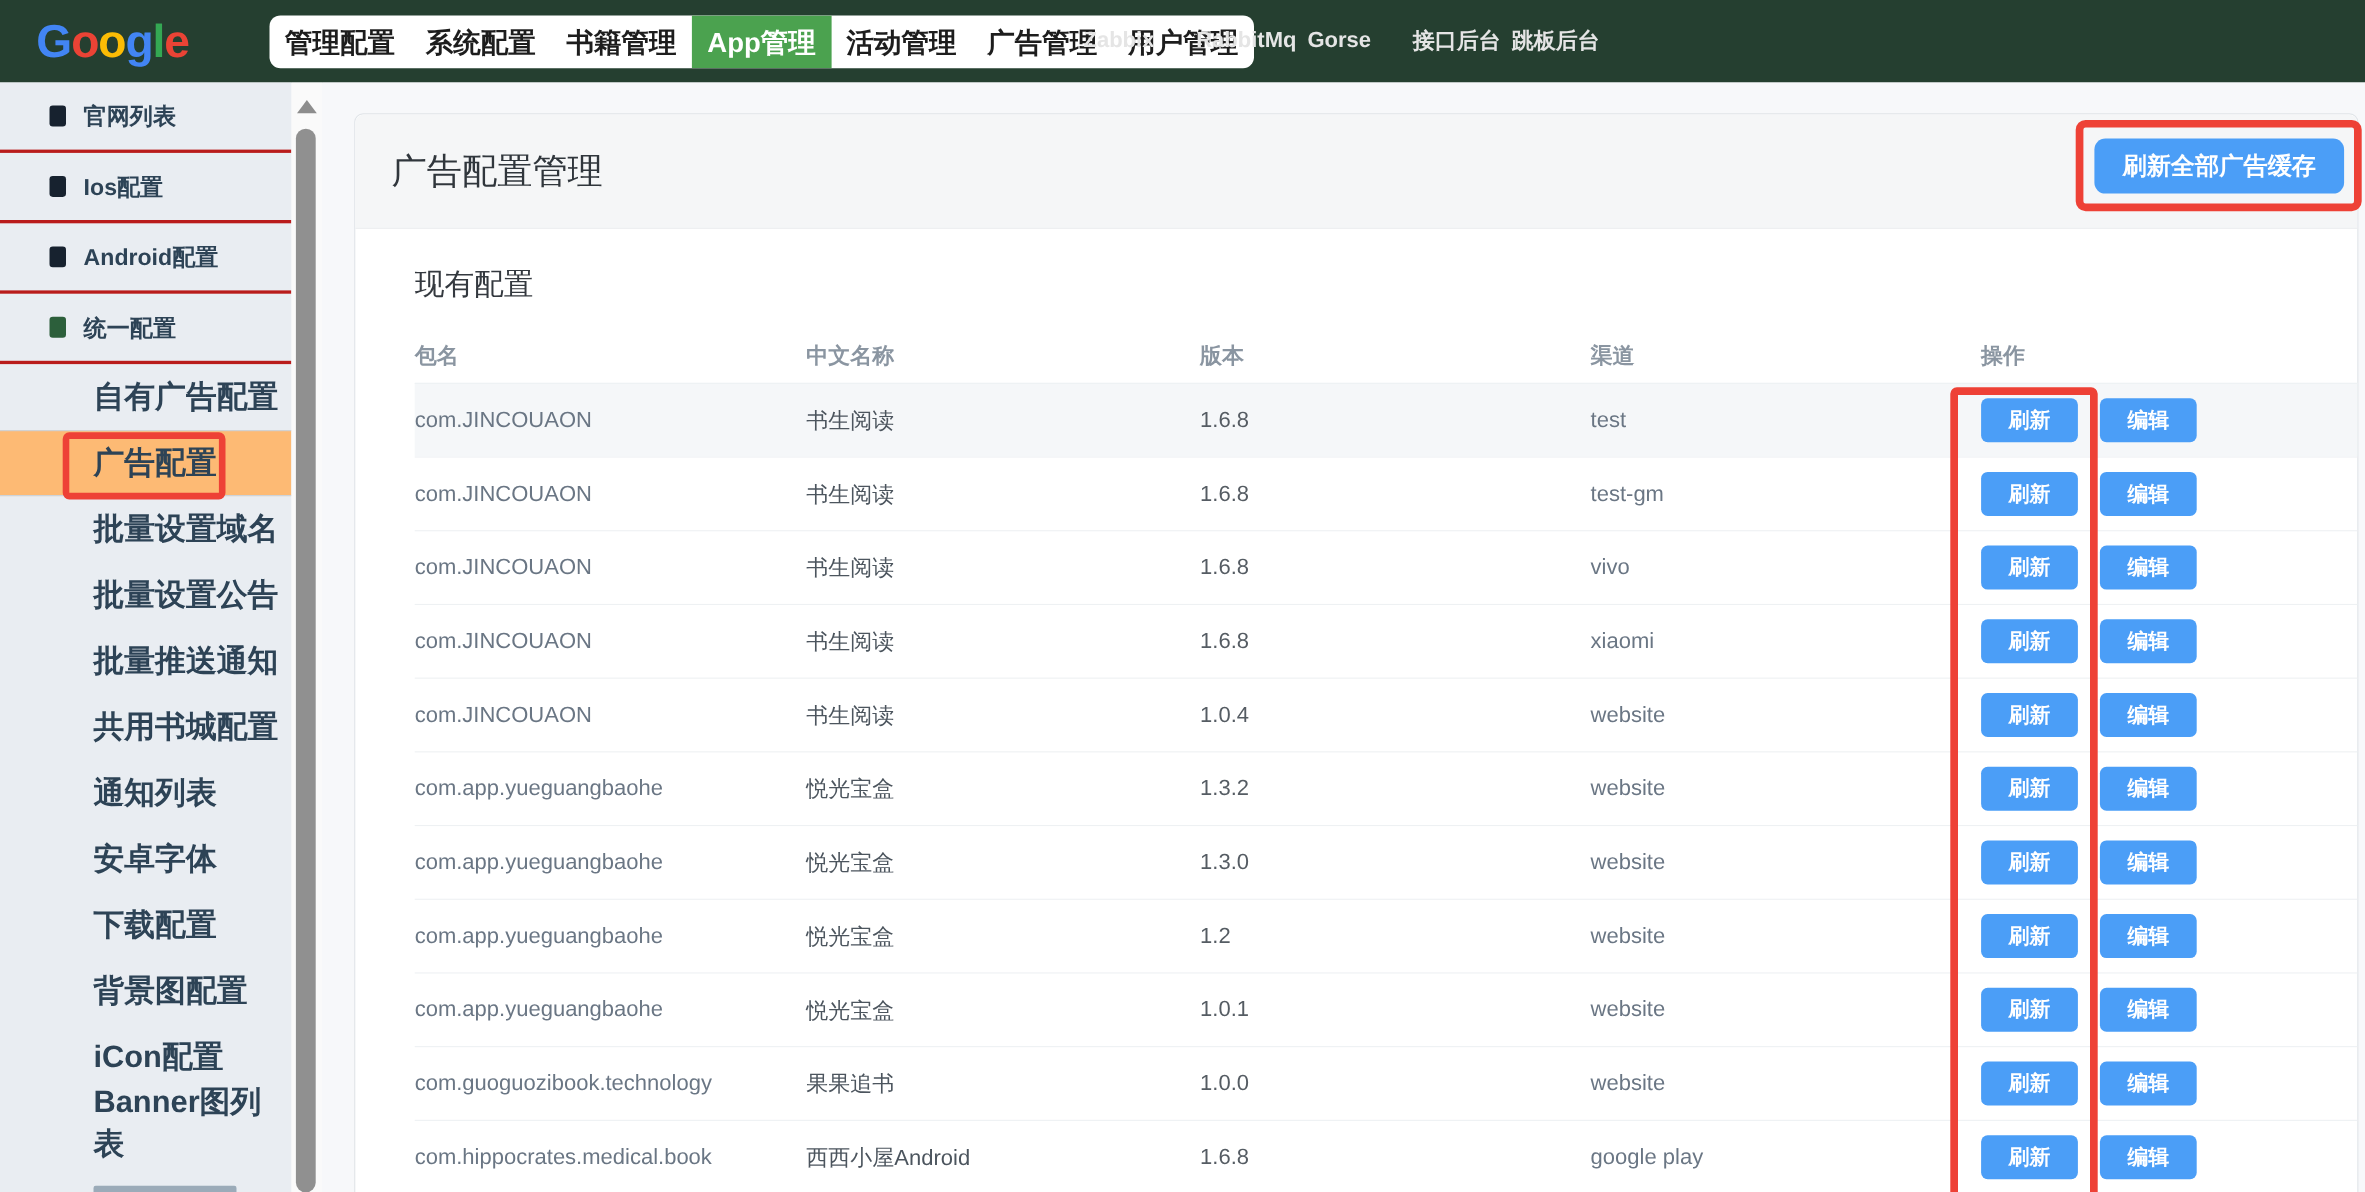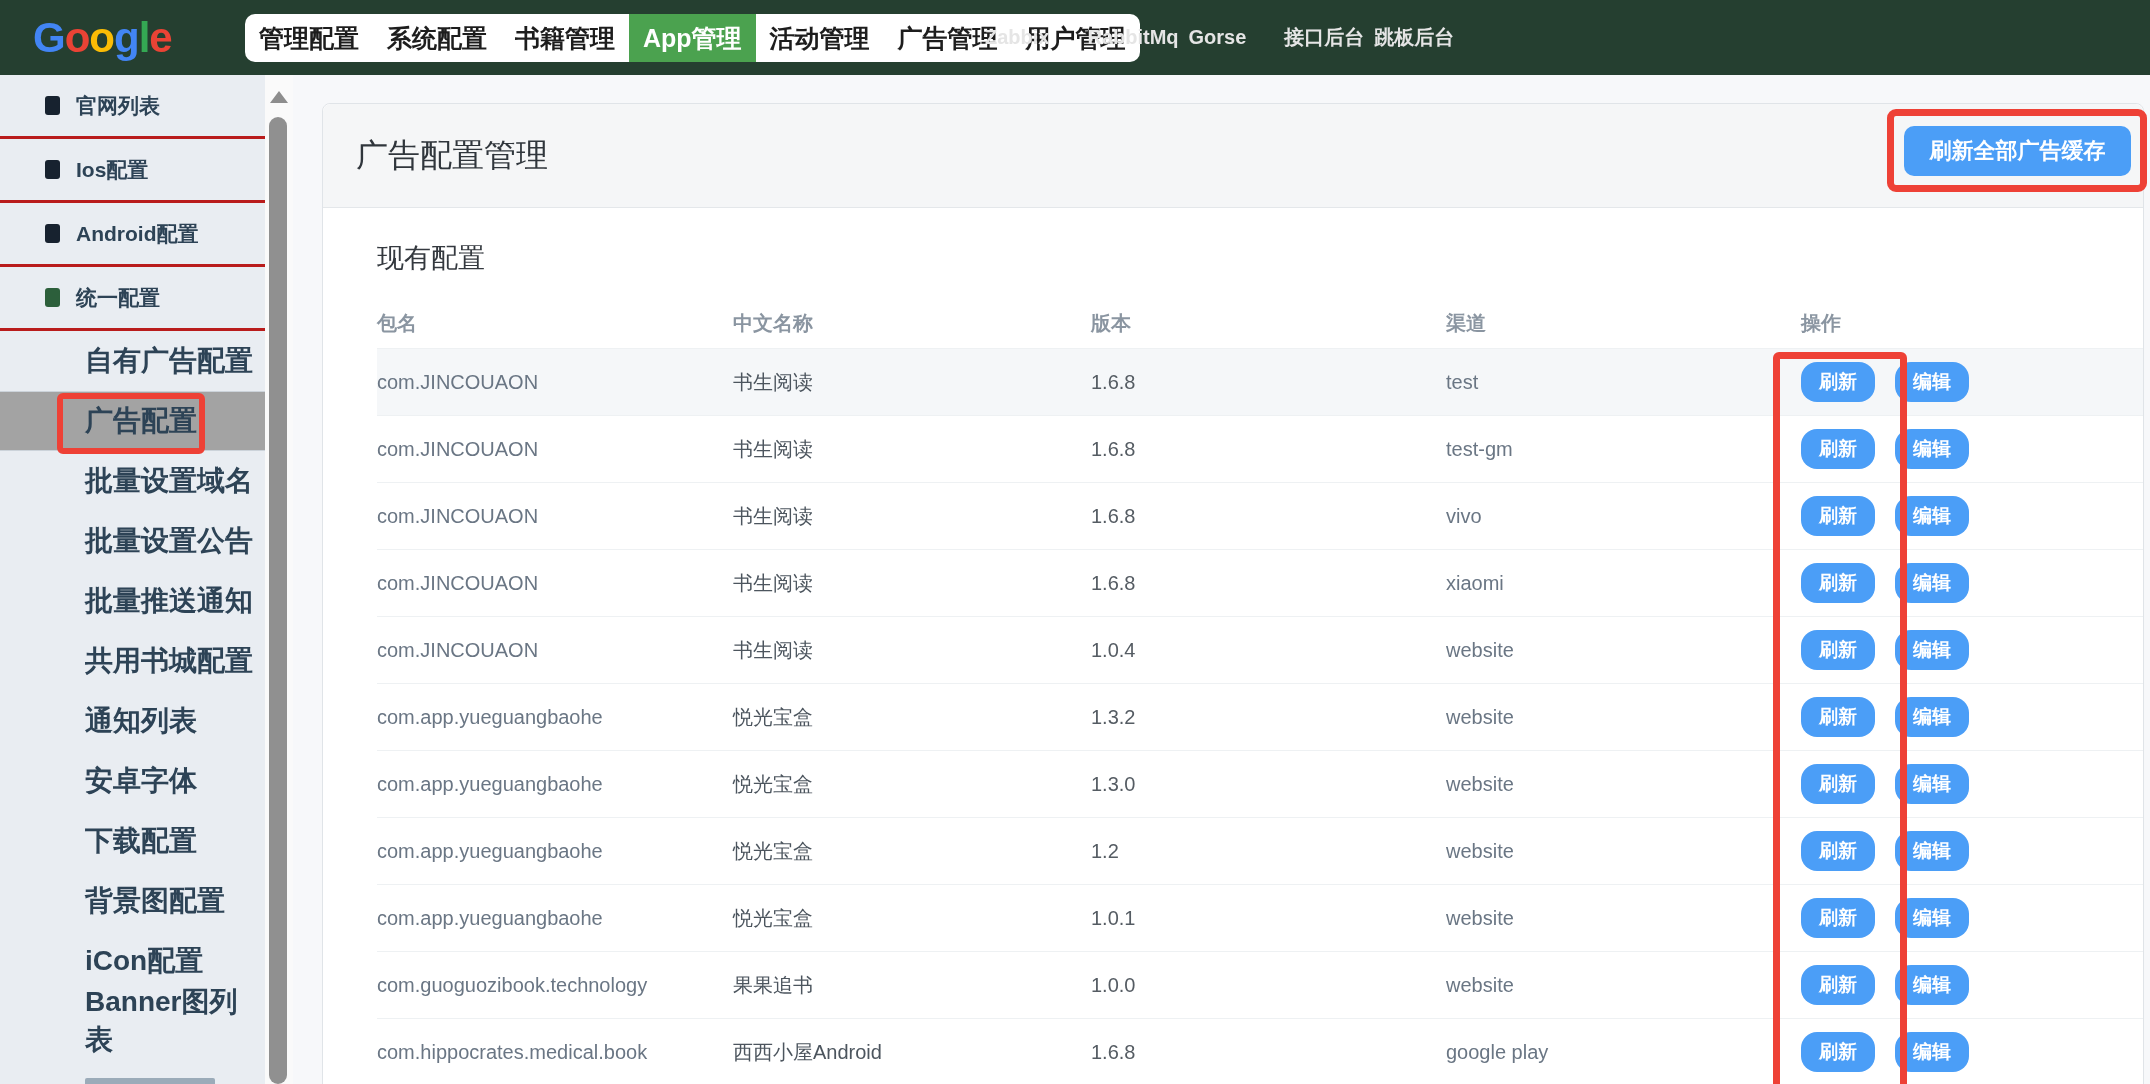--- a/index.html
+++ b/index.html
@@ -20,21 +20,21 @@
   .nav-link { color:#e5e5e5; font-size:20px; font-weight:700; white-space:nowrap; cursor:pointer; }
   .nav-link.gap-lg { margin-left:38px; }
   .nav-link.gap-sm { margin-left:10px; }
   .nav-link:first-child { margin-left:0; }
 
   
   .sidebar { position:absolute; left:0; top:75px; width:265px; height:1009px; background:#e9edf2; overflow:hidden; }
   .side-item { display:flex; align-items:center; cursor:pointer; color:#2d4356; font-weight:700; }
   .side-item.top { height:64px; padding-left:45px; font-size:21px; border-bottom:3px solid #b91c1c; }
   .side-item.sub { height:60px; padding-left:85px; font-size:28px; }
-  .side-item.selected { background:#a3a3a3; border-top:1px solid #ccd3da; border-bottom:1px solid #ccd3da; }
+  .side-item.selected { background:#fdba74; border-top:1px solid #ccd3da; border-bottom:1px solid #ccd3da; }
   .side-icon { width:15px; height:19px; border-radius:3px; background:#17222f; margin-right:16px; flex:0 0 auto; }
   .side-icon.green { background:#2c5f3b; }
   .side-partial { position:absolute; left:85px; top:1078px; width:130px; height:8px;
                   background:#3c5a74; opacity:.45; border-radius:2px; }
 
   
   .sidebar-scrollbar { position:absolute; left:265px; top:75px; width:28px; height:1009px; background:#fafafa; }
   .sb-arrow { position:absolute; left:5px; top:16px; width:0; height:0;
               border-left:9px solid transparent; border-right:9px solid transparent;
               border-bottom:12px solid #8d8d8d; cursor:pointer; }
@@ -61,21 +61,21 @@
   .tr, .thead { display:grid; grid-template-columns:356px 358px 355px 355px 1fr; align-items:center; }
   .thead { height:50px; }
   .th { font-size:20px; font-weight:700; color:#8a95a1; }
   .tr { height:67px; border-top:1px solid #eef1f3; font-size:20px; }
   .tr.first { background:#f5f7f9; }
   .c-pkg { color:#6a7684; }
   .c-name { color:#4c555e; }
   .c-ver { color:#555c63; }
   .c-ch { color:#6a7684; }
   .ops { display:flex; gap:20px; align-items:center; }
-  .btn-sm { width:74px; height:40px; border-radius:16px; font-size:19px; font-weight:700; }
+  .btn-sm { width:88px; height:40px; border-radius:6px; font-size:19px; font-weight:700; }
 
   
   .red-box { position:absolute; border:6px solid var(--red); border-radius:6px; pointer-events:none; }
   .red-sidebar { left:57px; top:393px; width:148px; height:61px; }
   .red-button  { left:1887px; top:109px; width:260px; height:83px; border-width:7px; border-radius:9px; }
   .red-column  { left:1773px; top:352px; width:134px; height:780px; border-width:7px; }
 </style>
 </head>
 <body>
 

